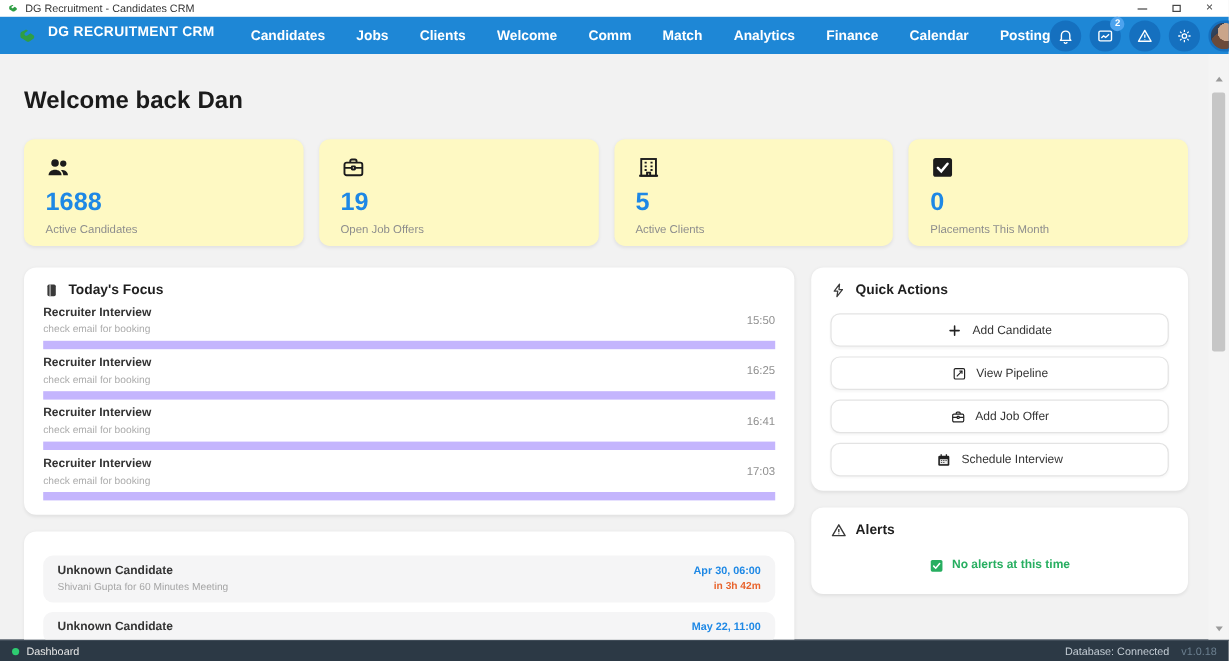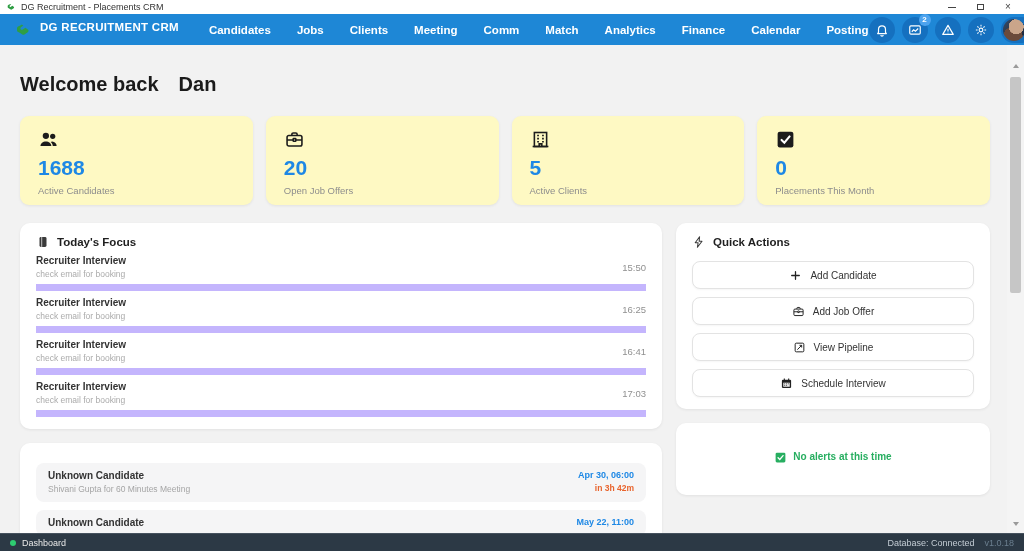--- a/index.html
+++ b/index.html
@@ -29,21 +29,21 @@
   .badge { position:absolute; top:-3px; right:-3px; min-width:12px; height:12px; border-radius:6px; background:#4da3ee; color:#fff; font-size:8px; font-weight:bold; display:flex; align-items:center; justify-content:center; padding:0 2px; }
   .user-pill { display:flex; align-items:center; gap:6px; height:26px; border-radius:13px; background:var(--nav-circle,#1570bf); padding:2px 9px 2px 2px; cursor:pointer; }
   .avatar { width:22px; height:22px; border-radius:50%; background:
       radial-gradient(circle at 60% 35%, #caa58a 0 38%, transparent 39%),
       radial-gradient(circle at 45% 80%, #6b4a3a 0 45%, transparent 46%),
       linear-gradient(135deg,#3a4a63,#18263a); }
 
   
   .content { flex:1 1 auto; overflow:hidden; padding:28px 34px 0 20px; position:relative; }
   .welcome-h { font-size:20px; font-weight:bold; color:#1b1b1b; }
-  .welcome-h .uname { margin-left:20px; }
+  .welcome-h .uname { margin-left:6px; }
   .welcome-date { font-size:9px; color:#9a9a9a; margin-top:5px; }
 
   .stats-row { display:flex; gap:13px; margin-top:20px; }
   .stat-card { flex:1; background:#fef9c3; border-radius:9px; box-shadow:0 1px 3px rgba(0,0,0,.07); padding:13px 18px; height:89px; cursor:pointer; }
   .stat-card svg { width:21px; height:21px; color:#1c1c1c; }
   .stat-val { font-size:21px; font-weight:bold; color:var(--accent,#1e88e5); line-height:1.15; margin-top:2px; }
   .stat-lbl { font-size:9.5px; color:#8d8d8d; margin-top:5px; }
 
   .main-grid { display:grid; grid-template-columns:1fr 314px; gap:14px; margin-top:18px; }
 
@@ -170,21 +170,21 @@
 </svg>
 
 <div class="window">
 
   <div class="titlebar">
     <span class="app-ico">
         <svg viewBox="0 0 24 24">
           <use href="#i-handshake"></use>
         </svg>
       </span>
-    <span class="ttl">DG Recruitment - Placements CRM</span>
+    <span class="ttl">DG Recruitment - Candidates CRM</span>
     <span class="win-controls">
       <span class="wc wc-min">
           <i></i>
         </span>
       <span class="wc wc-max">
           <i></i>
         </span>
       <span class="wc wc-close">×</span>
     </span>
   </div>
@@ -193,21 +193,21 @@
     <span class="brand">
       <svg viewBox="0 0 24 24">
           <use href="#i-handshake"></use>
         </svg>
       <span class="brand-name">DG RECRUITMENT CRM</span>
     </span>
     <span class="nav-menu">
       <span class="nav-item">Candidates</span>
       <span class="nav-item">Jobs</span>
       <span class="nav-item">Clients</span>
-      <span class="nav-item">Meeting</span>
+      <span class="nav-item">Welcome</span>
       <span class="nav-item">Comm</span>
       <span class="nav-item">Match</span>
       <span class="nav-item">Analytics</span>
       <span class="nav-item">Finance</span>
       <span class="nav-item">Calendar</span>
       <span class="nav-item">Posting</span>
     </span>
     <span class="nav-icons">
       <span class="icon-circle">
         <svg viewBox="0 0 24 24">
@@ -248,21 +248,21 @@
         <svg viewBox="0 0 24 24">
             <use href="#i-people"></use>
           </svg>
         <div class="stat-val">1688</div>
         <div class="stat-lbl">Active Candidates</div>
       </div>
       <div class="stat-card">
         <svg viewBox="0 0 24 24">
             <use href="#i-brief"></use>
           </svg>
-        <div class="stat-val">20</div>
+        <div class="stat-val">19</div>
         <div class="stat-lbl">Open Job Offers</div>
       </div>
       <div class="stat-card">
         <svg viewBox="0 0 24 24">
             <use href="#i-building"></use>
           </svg>
         <div class="stat-val">5</div>
         <div class="stat-lbl">Active Clients</div>
       </div>
       <div class="stat-card">
@@ -346,39 +346,45 @@
             <span>Quick Actions</span>
           </div>
           <button class="qa-btn">
             <svg viewBox="0 0 24 24">
                 <use href="#i-plus"></use>
               </svg>
             <span>Add Candidate</span>
           </button>
           <button class="qa-btn">
             <svg viewBox="0 0 24 24">
+                <use href="#i-pipeline"></use>
+              </svg>
+            <span>View Pipeline</span>
+          </button>
+          <button class="qa-btn">
+            <svg viewBox="0 0 24 24">
                 <use href="#i-brief"></use>
               </svg>
             <span>Add Job Offer</span>
           </button>
           <button class="qa-btn">
             <svg viewBox="0 0 24 24">
-                <use href="#i-pipeline"></use>
-              </svg>
-            <span>View Pipeline</span>
-          </button>
-          <button class="qa-btn">
-            <svg viewBox="0 0 24 24">
                 <use href="#i-cal"></use>
               </svg>
             <span>Schedule Interview</span>
           </button>
         </div>
 
         <div class="panel alerts-panel">
+          <div class="panel-title">
+            <svg viewBox="0 0 24 24">
+                <use href="#i-warn"></use>
+              </svg>
+            <span>Alerts</span>
+          </div>
           <div class="alerts-empty">
             <svg viewBox="0 0 24 24">
                 <use href="#i-checksq"></use>
               </svg>
             <span>No alerts at this time</span>
           </div>
         </div>
       </div>
     </div>
   </div>

